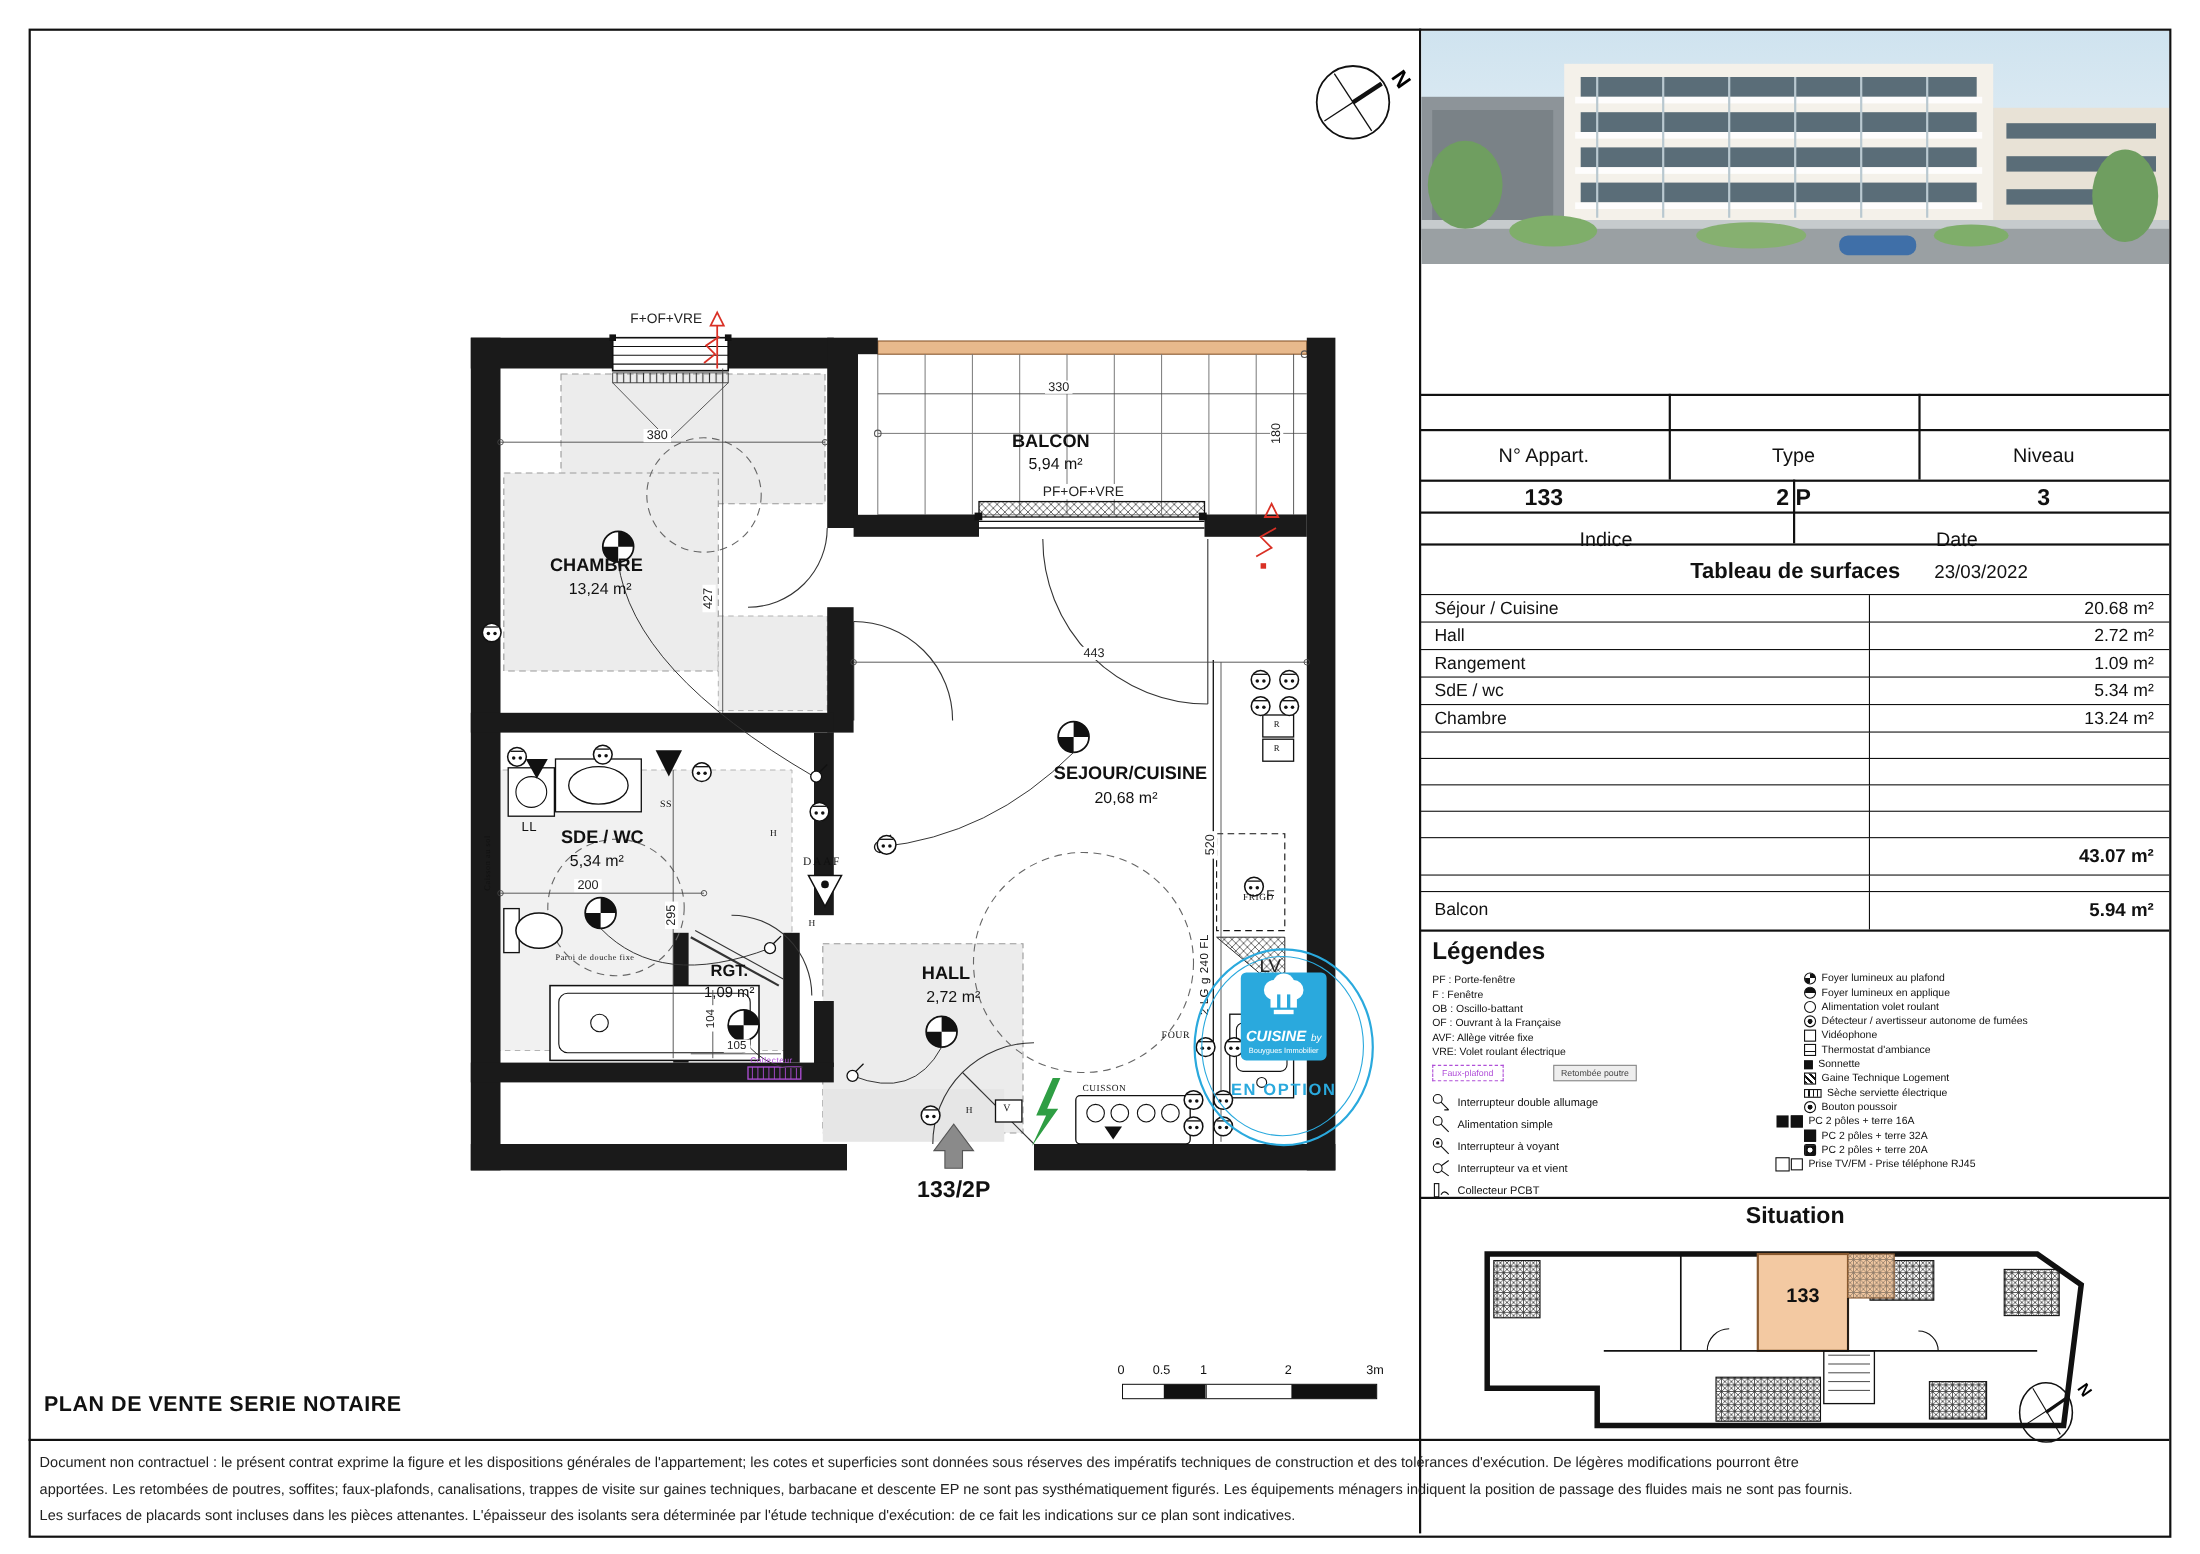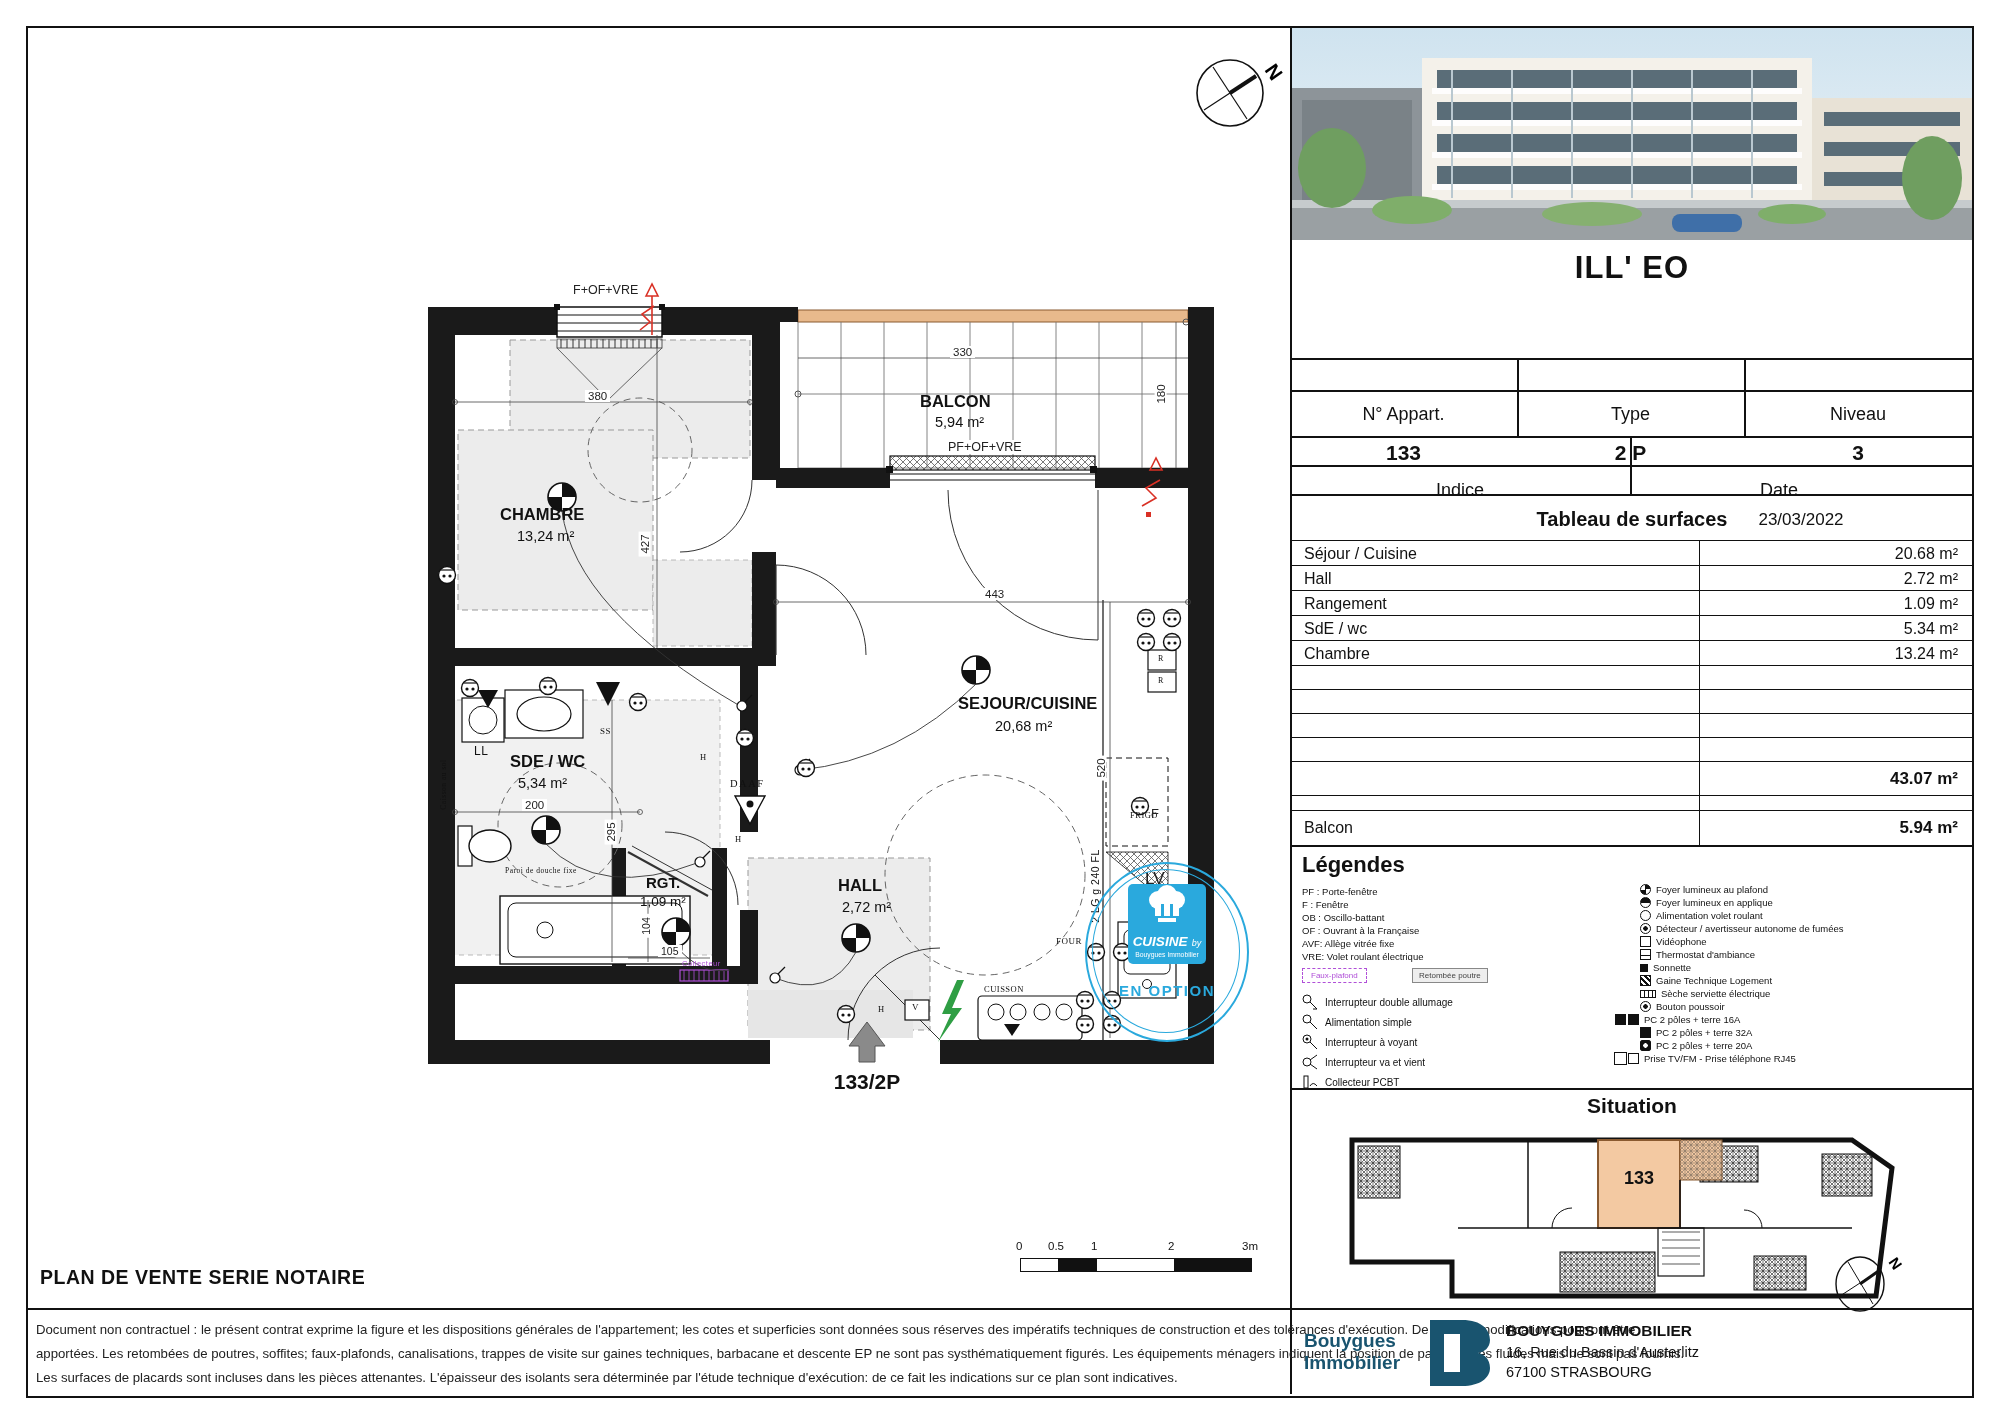--- a/index.html
+++ b/index.html
@@ -376,21 +376,20 @@
     <rect x="0" y="178" width="680" height="34" fill="#9aa0a3"></rect>
     <rect x="0" y="172" width="680" height="8" fill="#c6cbcd"></rect>
     <ellipse cx="40" cy="140" rx="34" ry="40" fill="#6f9e60"></ellipse>
     <ellipse cx="120" cy="182" rx="40" ry="14" fill="#7fae6a"></ellipse>
     <ellipse cx="300" cy="186" rx="50" ry="12" fill="#86b070"></ellipse>
     <ellipse cx="640" cy="150" rx="30" ry="42" fill="#6f9e60"></ellipse>
     <ellipse cx="500" cy="186" rx="34" ry="10" fill="#7fae6a"></ellipse>
     <rect x="380" y="186" width="70" height="18" rx="8" fill="#3f6fa8"></rect>
   </svg>
 
-  <div class="abs c b" style="left:1292px;top:250px;width:680px;font-size:31px;letter-spacing:1px;">ILL' EO</div>
 
   <div class="line" style="left:1290px;top:358px;width:682px;height:2px;"></div>
   <div class="line" style="left:1290px;top:390px;width:682px;height:2px;"></div>
   <div class="line" style="left:1290px;top:436px;width:682px;height:2px;"></div>
   <div class="line" style="left:1517px;top:358px;width:2px;height:78px;"></div>
   <div class="line" style="left:1744px;top:358px;width:2px;height:78px;"></div>
   <div class="cell" style="left:1290px;top:358px;width:227px;height:32px;font-size:18px;">N° Appart.</div>
   <div class="cell" style="left:1517px;top:358px;width:227px;height:32px;font-size:18px;">Type</div>
   <div class="cell" style="left:1744px;top:358px;width:228px;height:32px;font-size:18px;">Niveau</div>
   <div class="cell b" style="left:1290px;top:390px;width:227px;height:46px;font-size:21px;">133</div>
@@ -584,25 +583,14 @@
   </svg>
   <div class="abs c b" style="left:1598px;top:1168px;width:82px;font-size:18px;">133</div>
   <svg class="abs" style="left:1826px;top:1248px;" width="80" height="66" viewBox="0 0 80 66">
     <ellipse cx="34" cy="36" rx="24" ry="27" fill="none" stroke="#111" stroke-width="1.4"></ellipse>
     <line x1="14" y1="48" x2="54" y2="22" stroke="#111" stroke-width="1"></line>
     <line x1="22" y1="14" x2="47" y2="56" stroke="#111" stroke-width="1"></line>
     <line x1="34" y1="36" x2="54" y2="22" stroke="#111" stroke-width="3"></line>
     <text x="62" y="14" font-size="15" font-weight="bold" font-family="Liberation Sans" transform="rotate(55 62 14)">N</text>
   </svg>
 
-  <div class="abs" style="left:1290px;top:1310px;width:682px;height:86px;">
-    <div class="abs b" style="left:14px;top:20px;font-size:19px;color:#19546f;">Bouygues</div>
-    <div class="abs b" style="left:14px;top:42px;font-size:19px;color:#19546f;">Immobilier</div>
-    <svg class="abs" style="left:132px;top:10px;" width="70" height="66" viewBox="0 0 70 66">
-      <path d="M8,0 H40 C60,0 68,10 68,20 C68,28 62,32 56,33 C62,34 68,39 68,48 C68,58 58,66 40,66 H8 Z" fill="#19546f"></path>
-      <rect x="22" y="14" width="16" height="38" fill="#fff"></rect>
-    </svg>
-    <div class="abs b" style="left:216px;top:12px;font-size:15.5px;">BOUYGUES IMMOBILIER</div>
-    <div class="abs" style="left:216px;top:34px;font-size:14.5px;">16, Rue du Bassin d'Austerlitz</div>
-    <div class="abs" style="left:216px;top:54px;font-size:14.5px;">67100 STRASBOURG</div>
-  </div>
 
 </div>
 
 </body></html>

